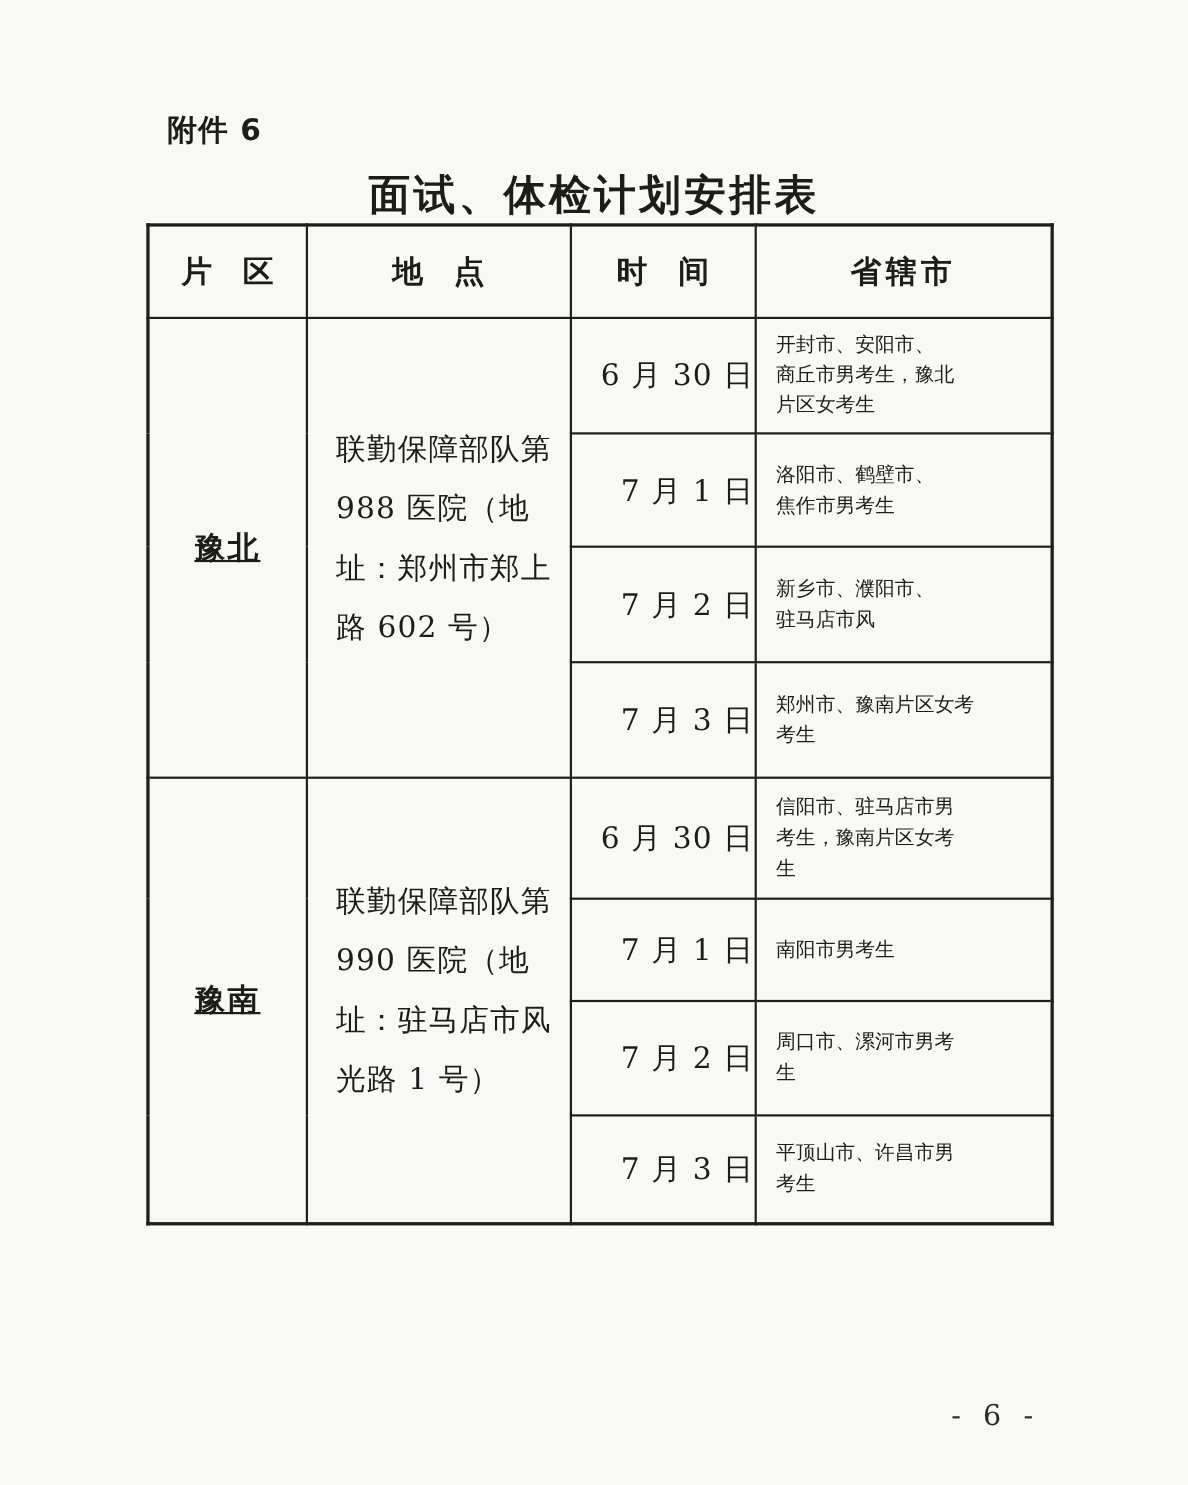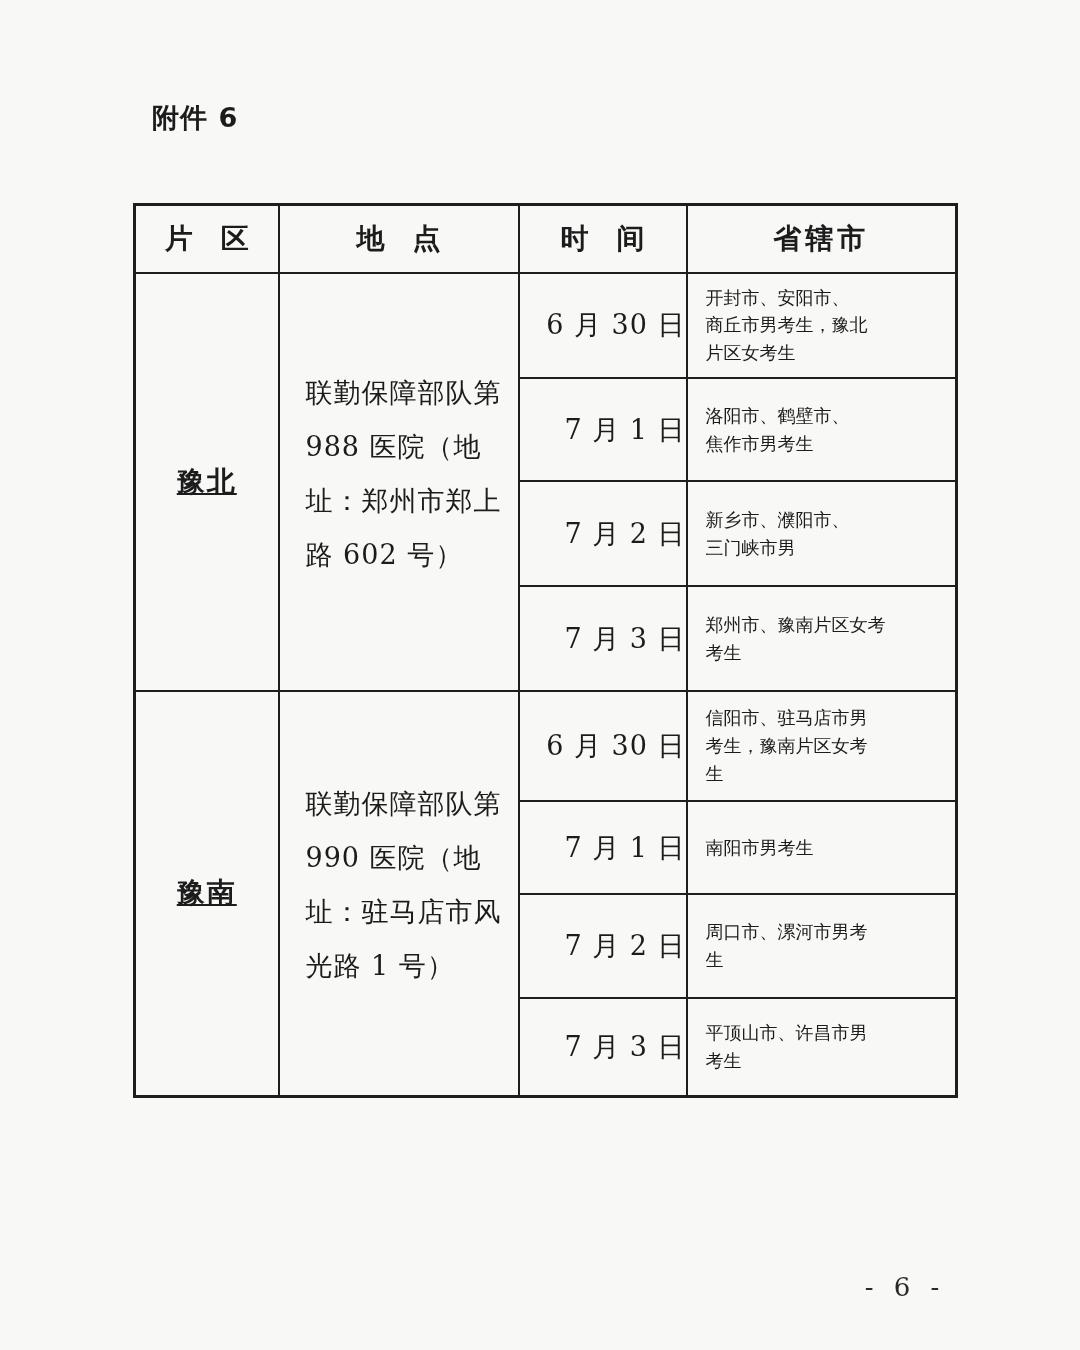--- a/index.html
+++ b/index.html
@@ -38,21 +38,21 @@
     left: 133px;
     top: 203px;
     border-collapse: collapse;
     table-layout: fixed;
     border: 3px solid #1e1e1e;
   }
   table.schedule td {
     border: 2px solid #1e1e1e;
     vertical-align: middle;
   }
-  tr.hr-head { height: 68px; }
+  tr.hr-head { height: 84px; }
   tr.hr1 { height: 102px; }
   tr.hr2 { height: 103px; }
   tr.hr3 { height: 105px; }
   tr.hr4 { height: 105px; }
   tr.hr5 { height: 110px; }
   tr.hr6 { height: 93px; }
   tr.hr7 { height: 104px; }
   tr.hr8 { height: 98px; }
   .th-cell {
     font-family: "DejaVu Sans", "Liberation Sans", sans-serif;
@@ -98,20 +98,21 @@
     color: #2a2a2a;
   }
 </style>
 </head>
 <body>
 
 <div class="page">
 
   <div class="attachment">附件 6</div>
 
+  <div class="doc-title">面试、体检计划安排表</div>
 
   <table class="schedule">
     <colgroup>
       <col style="width:144px">
       <col style="width:240px">
       <col style="width:168px">
       <col style="width:270px">
     </colgroup>
 
     <tbody>
@@ -134,21 +135,21 @@
 片区女考生</td>
     </tr>
     <tr class="hr2">
       <td class="date-cell">7 月 1 日</td>
       <td class="cities-cell">洛阳市、鹤壁市、
 焦作市男考生</td>
     </tr>
     <tr class="hr3">
       <td class="date-cell">7 月 2 日</td>
       <td class="cities-cell">新乡市、濮阳市、
-三门峡市男</td>
+驻马店市风</td>
     </tr>
     <tr class="hr4">
       <td class="date-cell">7 月 3 日</td>
       <td class="cities-cell">郑州市、豫南片区女考
 考生</td>
     </tr>
 
     <tr class="hr5">
       <td class="region-cell" rowspan="4">豫南</td>
       <td class="location-cell" rowspan="4">联勤保障部队第

